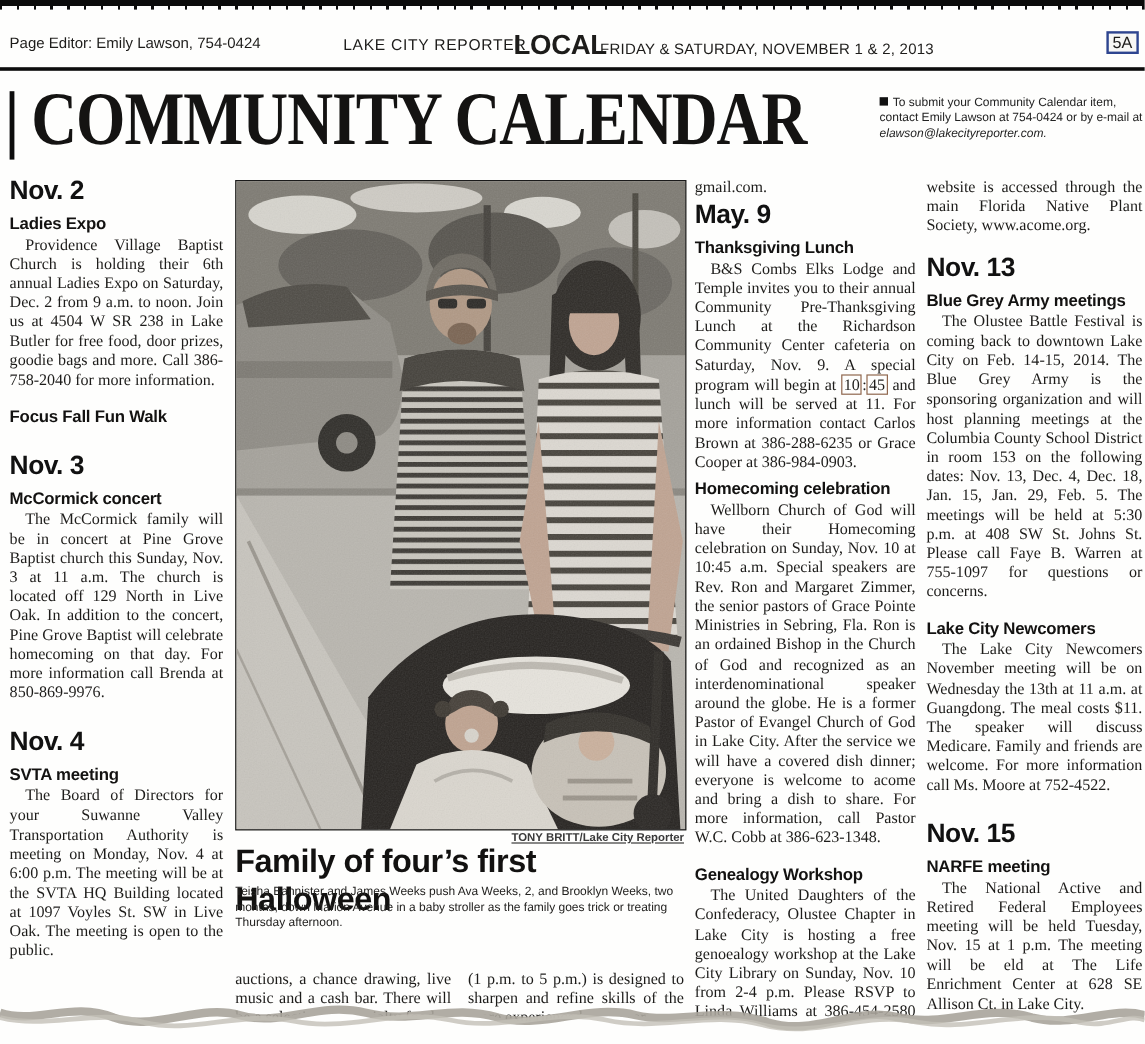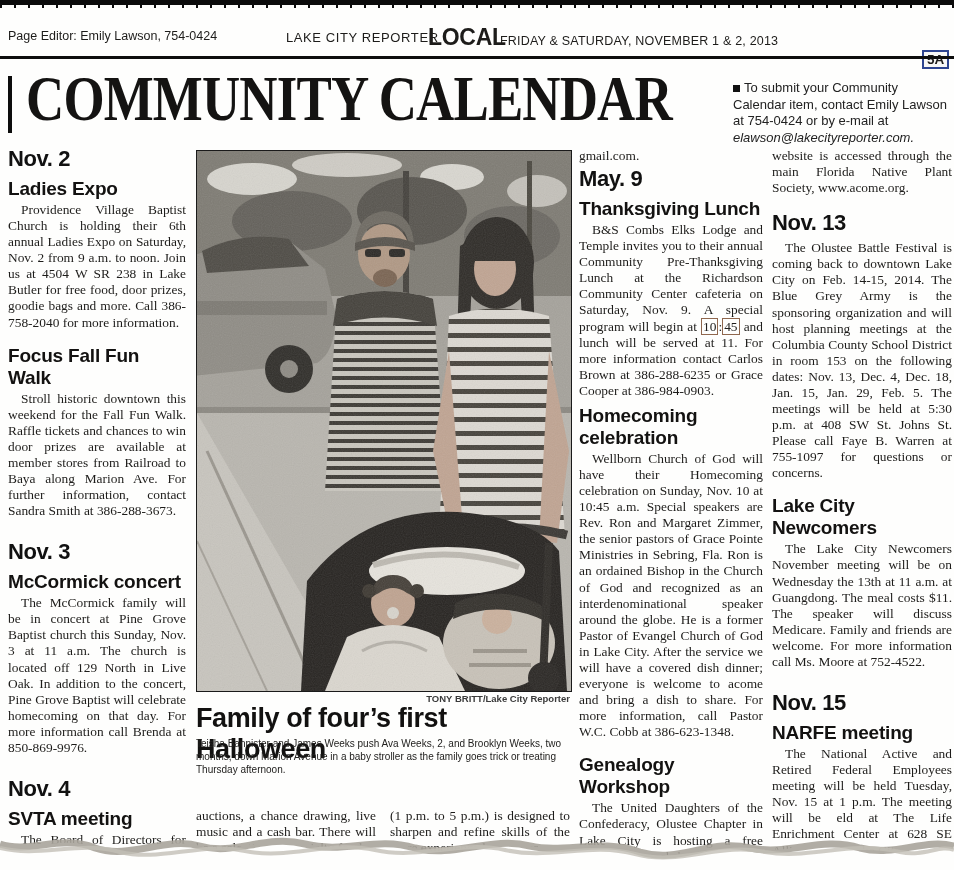--- a/index.html
+++ b/index.html
@@ -16,50 +16,50 @@
   .topticks{top:5px;left:0;width:954px;height:3px;
     background:repeating-linear-gradient(90deg,#0b0b0b 0 2px,transparent 2px 14px);}
 
   
   .hdr{top:24px;left:0;width:954px;height:30px;}
   .hdr-editor{position:absolute;left:8px;top:5px;font-size:12.5px;}
   .hdr-editor b{font-weight:400;}
   .hdr-paper{position:absolute;left:286px;top:6px;font-size:13px;letter-spacing:.6px;}
   .hdr-local{position:absolute;left:428px;top:0;font-size:23px;font-weight:700;letter-spacing:-.3px;}
   .hdr-date{position:absolute;left:500px;top:10px;font-size:12.5px;letter-spacing:.2px;}
-  .hdr-pageno{position:absolute;left:922px;top:2px;font-size:13.5px;font-weight:700;
-    border:2px solid #2e4590;padding:0 3px;background:#f7f7f5;margin-top:24px;}
+  .hdr-pageno{position:absolute;left:922px;top:2px;font-size:13.5px;font-weight:400;
+    border:2px solid #2e4590;padding:0 3px;background:#f7f7f5;}
   .rule{top:56px;left:0;width:954px;height:3px;background:#0d0d0d;}
 
   
   .mast-bar{top:76px;left:8px;width:4px;height:57px;background:#0d0d0d;}
   .mast-title{top:66px;left:26px;font-size:63px;font-weight:700;line-height:1.05;
     white-space:nowrap;transform:scaleX(.84);transform-origin:left top;letter-spacing:-1px;color:#141312;}
-  .submit-note{top:80px;left:733px;width:220px;font-size:13px;line-height:1.28;color:#222;}
+  .submit-note{top:80px;left:733px;width:220px;font-size:10px;line-height:1.28;color:#222;}
   .sq{display:inline-block;width:7px;height:7px;background:#111;margin-right:4px;}
   .submit-note i{font-style:italic;}
 
   
   .col{position:absolute;}
   .dhead{font-family:"Liberation Sans","DejaVu Sans",sans-serif;font-weight:700;
     font-size:22px;letter-spacing:-.4px;margin:20px 0 4px;color:#111;}
   .dhead.first{margin-top:0;}
   .ititle{font-family:"Liberation Sans","DejaVu Sans",sans-serif;font-weight:700;
-    font-size:19px;letter-spacing:-.2px;margin:14px 0 2px;color:#131211;}
+    font-size:14px;letter-spacing:-.2px;margin:14px 0 2px;color:#131211;}
   .ititle.tight{margin-top:6px;}
   .ibody{font-size:13.4px;line-height:1.2;text-align:justify;text-align-last:left;
     margin:0;text-indent:13px;}
   .noindent{text-indent:0;}
 
   .annot{border:1px solid #8f674e;padding:0 1px;margin-top:32px;}
 
   
   .photo-wrap{top:150px;left:196px;width:374px;height:540px;border:1px solid #1a1a1a;background:#b9b6af;}
   .photo-wrap svg{display:block;width:100%;height:100%;}
-  .credit{top:693px;left:196px;width:374px;text-align:right;font-size:9.5px;font-weight:700;color:#3a3a3a;}
+  .credit{top:693px;left:196px;width:374px;text-align:right;font-size:9.5px;font-weight:700;color:#3a3a3a;text-decoration:underline;}
   .headline{top:703px;left:196px;width:380px;font-size:27px;font-weight:700;letter-spacing:-.4px;color:#121110;}
   .caption{top:737px;left:196px;width:376px;font-size:10px;line-height:1.3;color:#232220;}
 
   .minicol{font-size:13.4px;line-height:1.22;text-align:justify;text-align-last:left;}
 
   
   .torn{left:0;top:824px;width:954px;height:46px;z-index:6;pointer-events:none;}
 </style>
 </head>
 <body>
@@ -78,23 +78,22 @@
 
 <div class="abs mast-bar"></div>
 <div class="abs mast-title">COMMUNITY CALENDAR</div>
 <div class="abs submit-note sans">
   <span class="sq"></span><span>To submit your Community Calendar item, contact Emily Lawson at 754-0424 or by e-mail at </span><i>elawson@lakecityreporter.com.</i>
 </div>
 
 <div class="col" style="top:146px;left:8px;width:178px;">
   <div class="dhead first">Nov. 2</div>
   <div class="ititle tight">Ladies Expo</div>
-  <p class="ibody">Providence Village Baptist Church is holding their 6th annual Ladies Expo on Saturday, Nov. 2 from 9 a.m. to noon. Join us at 4504 W SR 238 in Lake Butler for free food, door prizes, goodie bags and more. Call 386-758-2040 for more information.</p>
+  <p class="ibody">Providence Village Baptist Church is holding their 6th annual Ladies Expo on Saturday, Dec. 2 from 9 a.m. to noon. Join us at 4504 W SR 238 in Lake Butler for free food, door prizes, goodie bags and more. Call 386-758-2040 for more information.</p>
   <div class="ititle">Focus Fall Fun Walk</div>
-  <p class="ibody">Stroll historic downtown this weekend for the Fall Fun Walk. Raffle tickets and chances to win door prizes are available at member stores from Railroad to Baya along Marion Ave. For further information, contact Sandra Smith at 386-288-3673.</p>
   <div class="dhead">Nov. 3</div>
   <div class="ititle tight">McCormick concert</div>
   <p class="ibody">The McCormick family will be in concert at Pine Grove Baptist church this Sunday, Nov. 3 at 11 a.m. The church is located off 129 North in Live Oak. In addition to the concert, Pine Grove Baptist will celebrate homecoming on that day. For more information call Brenda at 850-869-9976.</p>
   <div class="dhead">Nov. 4</div>
   <div class="ititle tight">SVTA meeting</div>
   <p class="ibody">The Board of Directors for your Suwanne Valley Transportation Authority is meeting on Monday, Nov. 4 at 6:00 p.m. The meeting will be at the SVTA HQ Building located at 1097 Voyles St. SW in Live Oak. The meeting is open to the public.</p>
 
 </div>
 
 <div class="abs photo-wrap">
@@ -200,20 +199,21 @@
   <div class="ititle tight">Homecoming celebration</div>
   <p class="ibody">Wellborn Church of God will have their Homecoming celebration on Sunday, Nov. 10 at 10:45 a.m. Special speakers are Rev. Ron and Margaret Zimmer, the senior pastors of Grace Pointe Ministries in Sebring, Fla. Ron is an ordained Bishop in the Church of God and recognized as an interdenominational speaker around the globe. He is a former Pastor of Evangel Church of God in Lake City. After the service we will have a covered dish dinner; everyone is welcome to acome and bring a dish to share. For more information, call Pastor W.C. Cobb at 386-623-1348.</p>
   <div class="ititle">Genealogy Workshop</div>
   <p class="ibody">The United Daughters of the Confederacy, Olustee Chapter in Lake City is hosting a free genoealogy workshop at the Lake City Library on Sunday, Nov. 10 from 2-4 p.m. Please RSVP to Linda Williams at 386-454-2580 or ilovemyancestors@windstream.net.</p>
 
 </div>
 
 <div class="col" style="top:148px;left:772px;width:180px;">
   <p class="ibody noindent">website is accessed through the main Florida Native Plant Society, www.acome.org.</p>
   <div class="dhead" style="margin-top:14px;">Nov. 13</div>
+  <div class="ititle tight">Blue Grey Army meetings</div>
   <p class="ibody">The Olustee Battle Festival is coming back to downtown Lake City on Feb. 14-15, 2014. The Blue Grey Army is the sponsoring organization and will host planning meetings at the Columbia County School District in room 153 on the following dates: Nov. 13, Dec. 4, Dec. 18, Jan. 15, Jan. 29, Feb. 5. The meetings will be held at 5:30 p.m. at 408 SW St. Johns St. Please call Faye B. Warren at 755-1097 for questions or concerns.</p>
   <div class="ititle">Lake City Newcomers</div>
   <p class="ibody">The Lake City Newcomers November meeting will be on Wednesday the 13th at 11 a.m. at Guangdong. The meal costs $11. The speaker will discuss Medicare. Family and friends are welcome. For more information call Ms. Moore at 752-4522.</p>
   <div class="dhead">Nov. 15</div>
   <div class="ititle tight">NARFE meeting</div>
   <p class="ibody">The National Active and Retired Federal Employees meeting will be held Tuesday, Nov. 15 at 1 p.m. The meeting will be eld at The Life Enrichment Center at 628 SE Allison Ct. in Lake City.</p>
 
 </div>
 
 <svg class="abs torn" viewBox="0 0 954 46" preserveAspectRatio="none">

